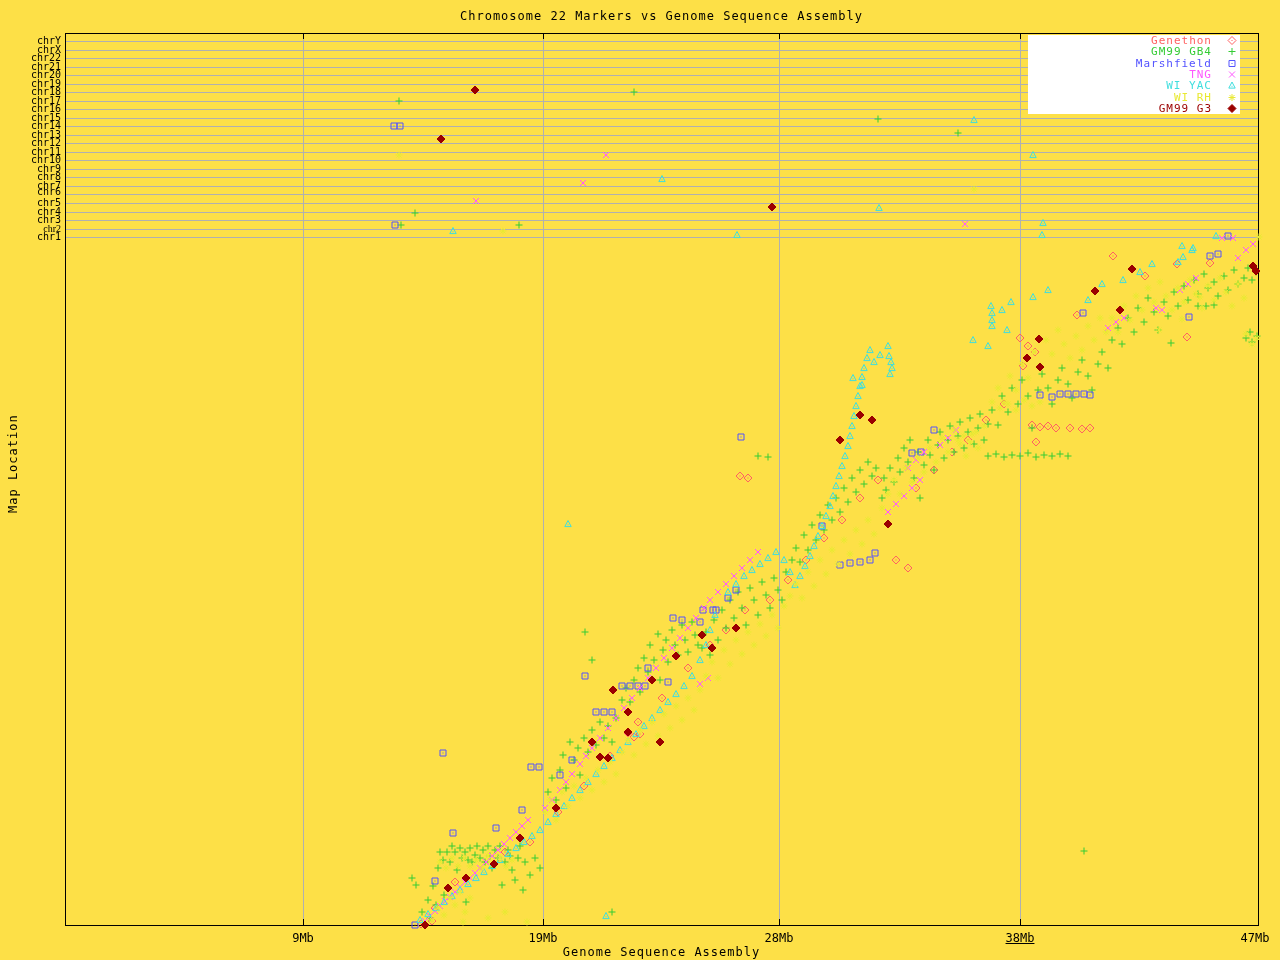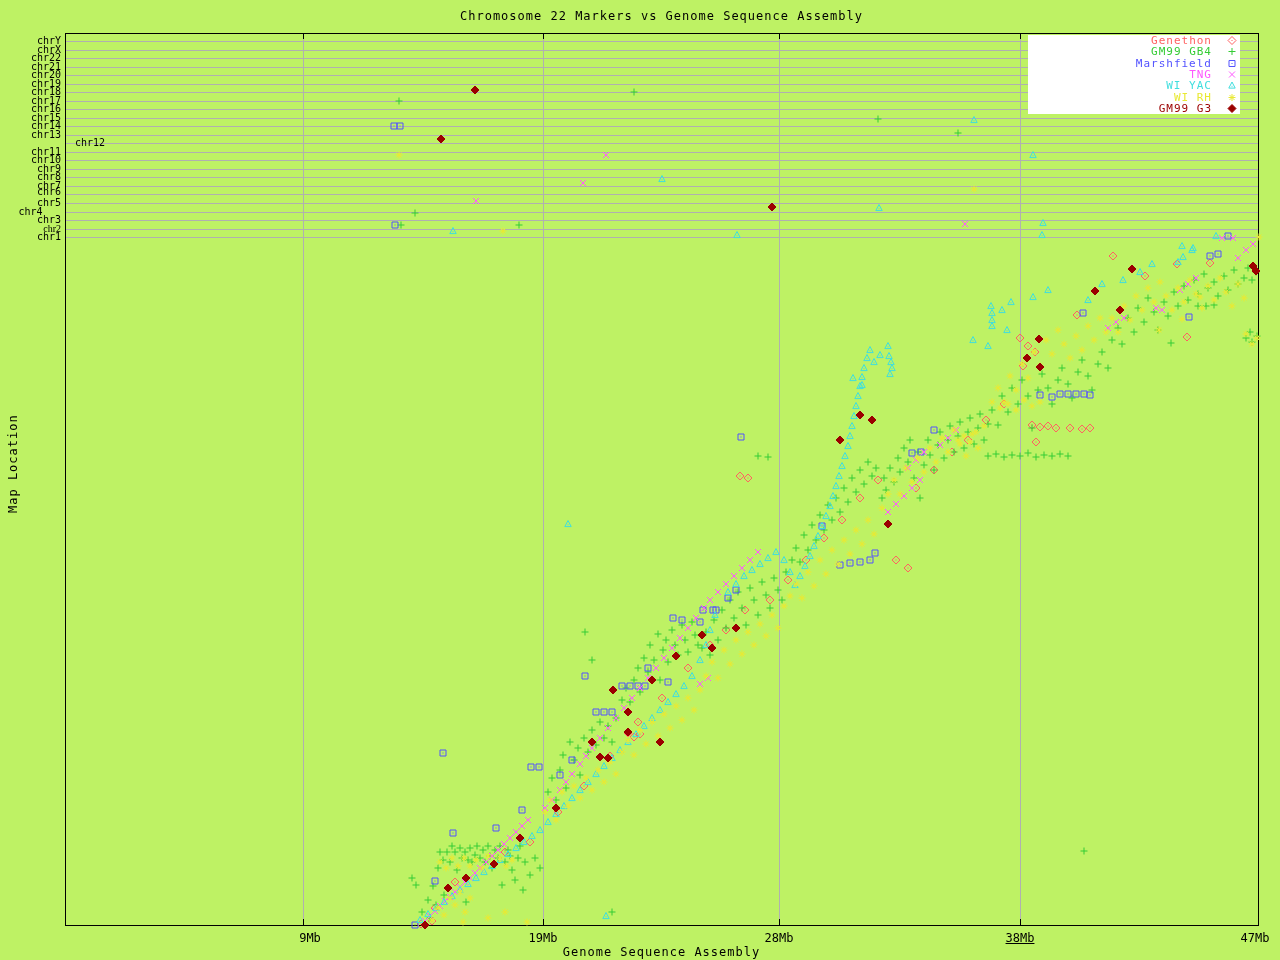--- a/index.html
+++ b/index.html
@@ -1,16 +1,16 @@
 <!DOCTYPE html>
 <html><head>
 <meta charset="utf-8">
 <style>
   html,body{margin:0;padding:0;background:#fff;}
-  #canvas{position:relative;width:1280px;height:960px;background:#bef264;
+  #canvas{position:relative;width:1280px;height:960px;background:#fde047;
           font-family:"DejaVu Sans Mono","Liberation Mono",monospace;color:#000;overflow:hidden;}
   #chart-svg{position:absolute;left:0;top:0;}
   .title{position:absolute;top:9px;left:65px;width:1193px;text-align:center;font-size:12px;letter-spacing:1px;white-space:pre;}
   .xlabel{position:absolute;top:945px;left:65px;width:1193px;text-align:center;font-size:12px;letter-spacing:1px;}
   .ylabel{position:absolute;left:6px;top:513px;transform:rotate(-90deg);transform-origin:0 0;font-size:12px;letter-spacing:1px;white-space:nowrap;}
   .chr-label{position:absolute;left:0;width:61px;text-align:right;font-size:10px;line-height:9px;white-space:pre;}
   .tick-label{position:absolute;top:931px;font-size:12px;transform:translateX(-50%);white-space:pre;}
   #legend{position:absolute;left:1028px;top:35px;width:212px;}
   .legend-row{display:flex;align-items:center;justify-content:flex-end;height:11.3px;font-size:11px;background:#fff;padding-left:6px;letter-spacing:1px;}
   .legend-marker{margin-left:12px;flex:0 0 16px;}
@@ -76,35 +76,35 @@
       <div class="chr-label" style="top: 53px;">chr22</div>
       <div class="chr-label" style="top: 62px;">chr21</div>
       <div class="chr-label" style="top: 70px;">chr20</div>
       <div class="chr-label" style="top: 79px;">chr19</div>
       <div class="chr-label" style="top: 87px;">chr18</div>
       <div class="chr-label" style="top: 96px;">chr17</div>
       <div class="chr-label" style="top: 104px;">chr16</div>
       <div class="chr-label" style="top: 113px;">chr15</div>
       <div class="chr-label" style="top: 121px;">chr14</div>
       <div class="chr-label" style="top: 130px;">chr13</div>
-      <div class="chr-label" style="top: 138px; margin-left: 44px;">chr12</div>
+      <div class="chr-label" style="top: 138px;">chr12</div>
       <div class="chr-label" style="top: 147px;">chr11</div>
       <div class="chr-label" style="top: 155px;">chr10</div>
       <div class="chr-label" style="top: 164px;">chr9</div>
       <div class="chr-label" style="top: 172px;">chr8</div>
       <div class="chr-label" style="top: 181px;">chr7</div>
       <div class="chr-label" style="top: 187px;">chr6</div>
       <div class="chr-label" style="top: 198px;">chr5</div>
-      <div class="chr-label" style="top: 207px; text-align: center;">chr4</div>
+      <div class="chr-label" style="top: 207px;">chr4</div>
       <div class="chr-label" style="top: 215px;">chr3</div>
       <div class="chr-label" style="top: 224px; font-family: Liberation Serif, serif;">chr2</div>
       <div class="chr-label" style="top: 232px;">chr1</div>
     </div>
   <div id="tick-labels">
-      <div class="tick-label" style="left: 310px;">9Mb</div>
+      <div class="tick-label" style="left: 303px;">9Mb</div>
       <div class="tick-label" style="left: 543px;">19Mb</div>
       <div class="tick-label" style="left: 779px;">28Mb</div>
       <div class="tick-label" style="left: 1020px; text-decoration: underline;">38Mb</div>
       <div class="tick-label" style="left: 1255px;">47Mb</div>
     </div>
   <div id="legend">
       <div class="legend-row">
         <span style="color: rgb(255, 97, 97);">Genethon</span>
         <svg width="16" height="11" class="legend-marker">
           <path d="M8 1.5L12 5.5L8 9.5L4 5.5ZM7.5 5.5h1" stroke="#ff6161" stroke-width="1" fill="none"></path>

